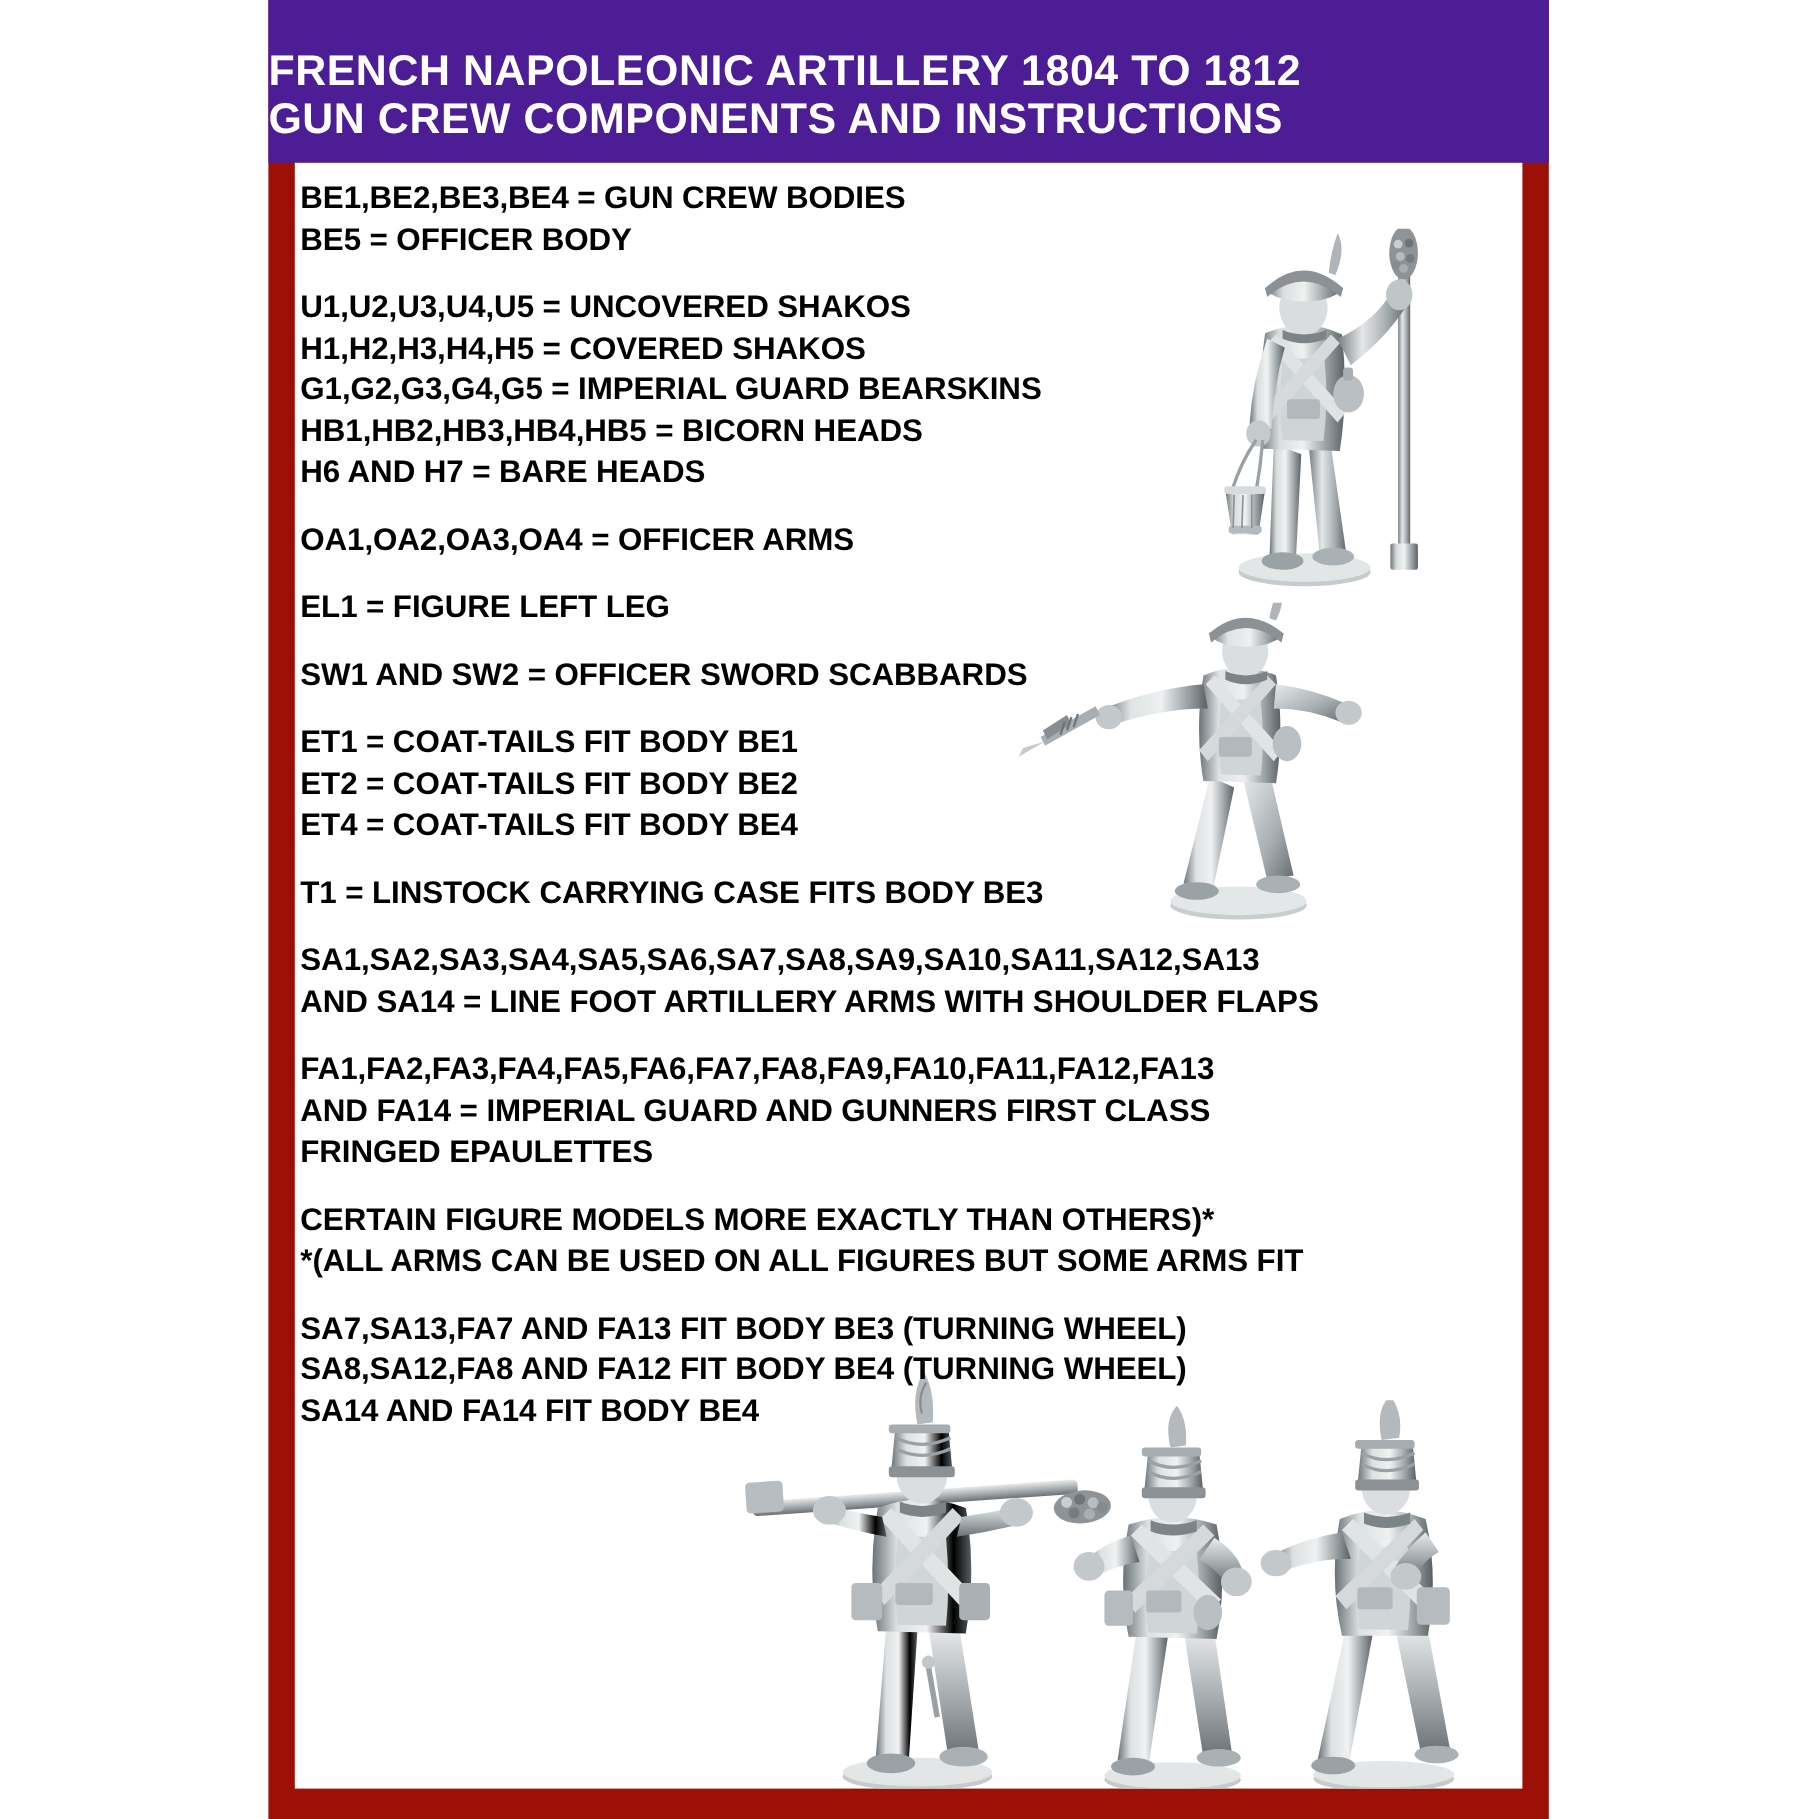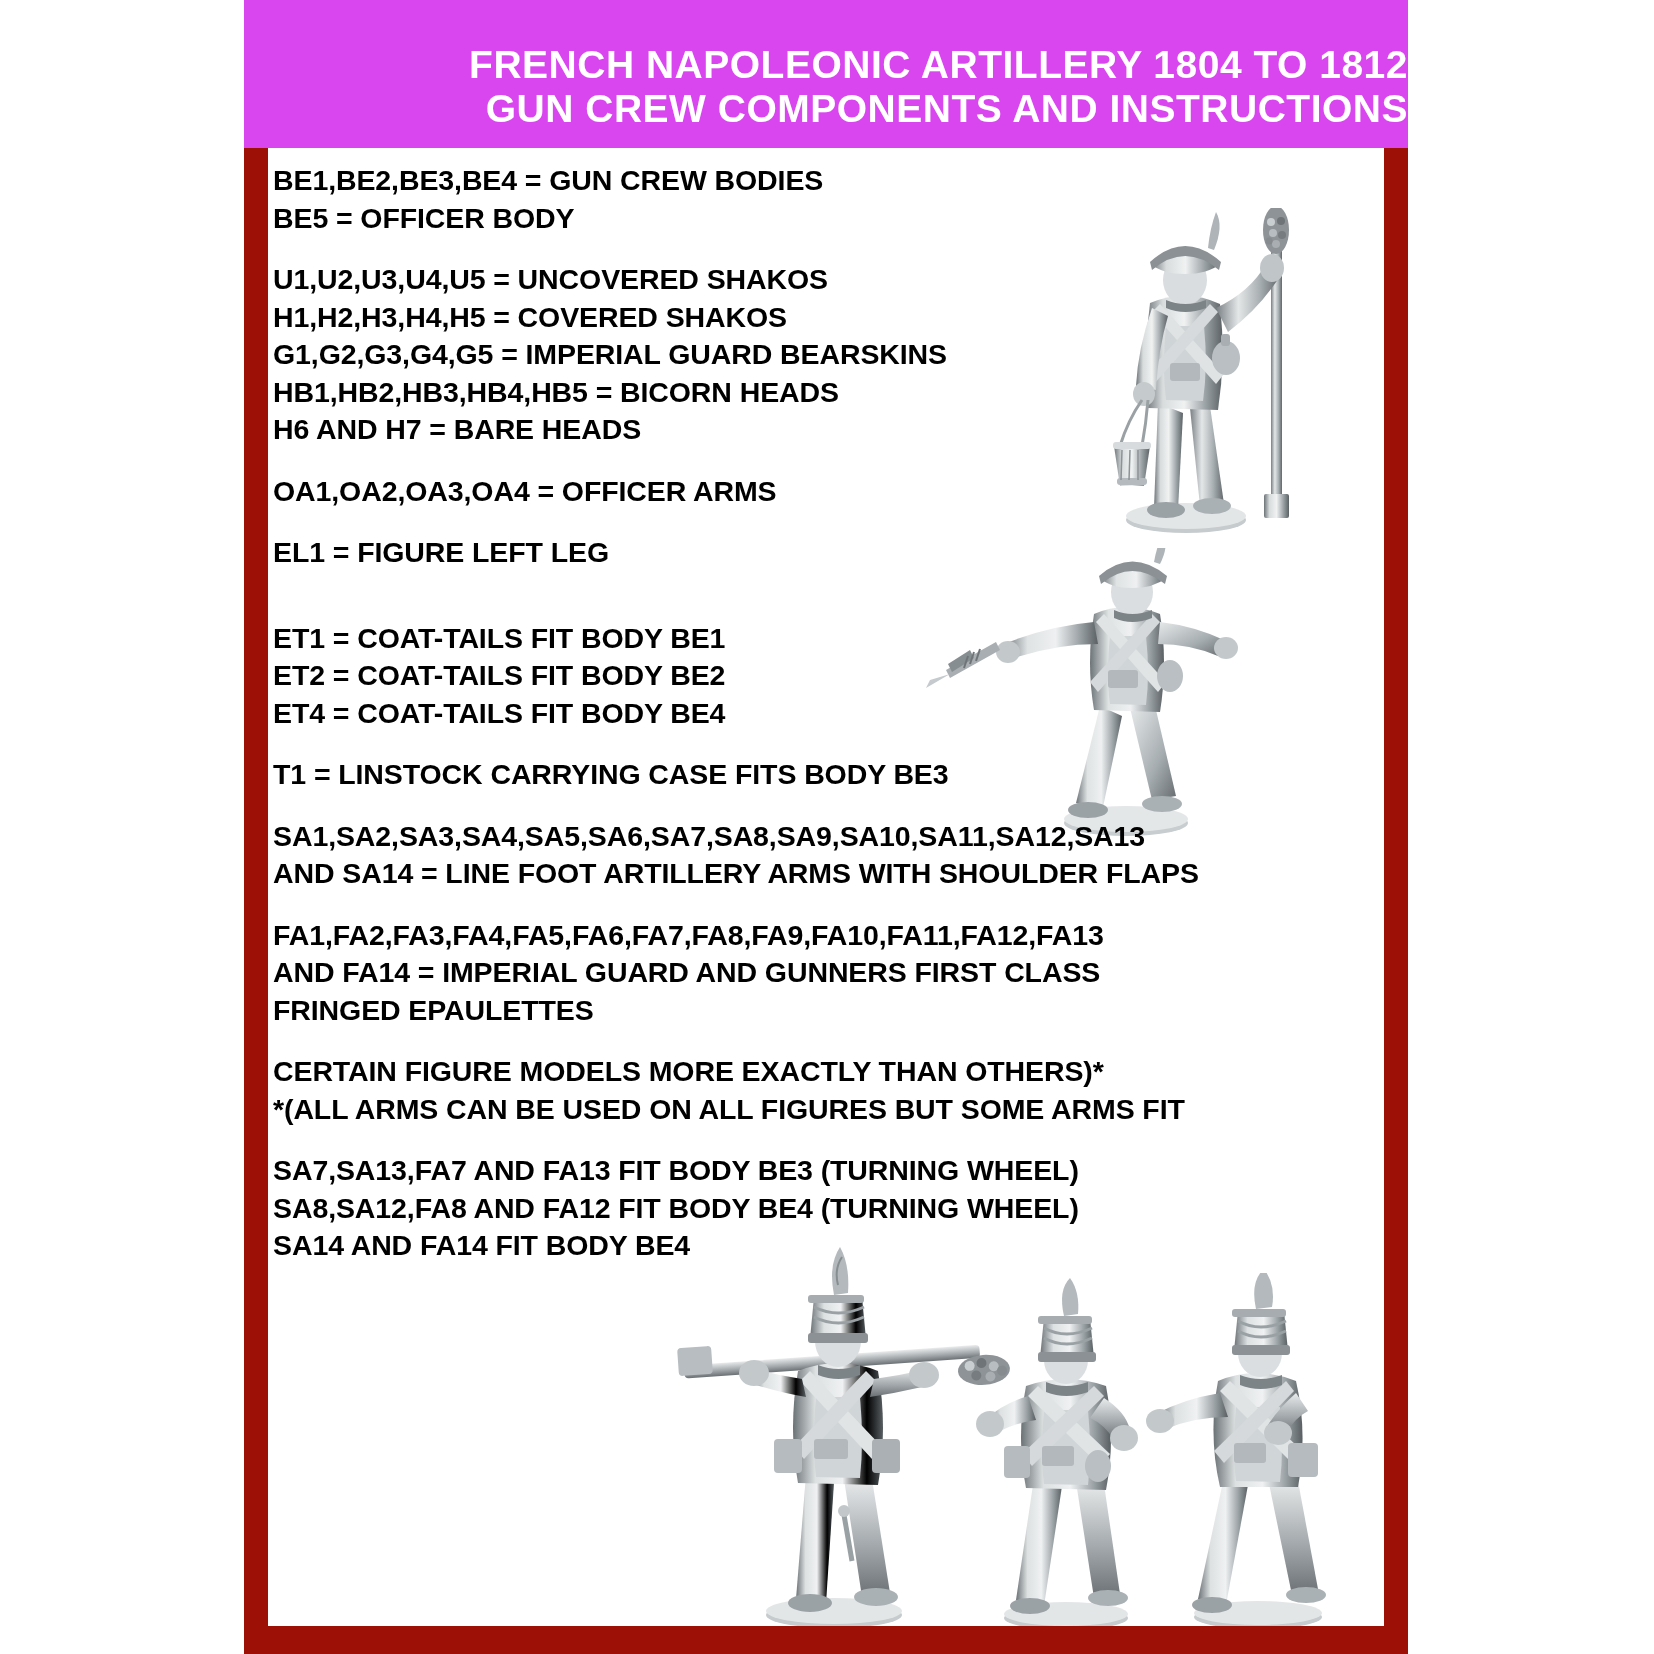--- a/index.html
+++ b/index.html
@@ -29,24 +29,24 @@
     background: #9c1006;
   }
 
   
   #title-band {
     position: absolute;
     left: 244px;
     top: 0px;
     width: 1164px;
     height: 148px;
-    background: #d946ef;
+    background: #4c1d95;
     display: flex;
     flex-direction: column;
-    align-items: flex-end;
+    align-items: flex-start;
     justify-content: center;
     padding-top: 26px;
   }
 
   .title-line {
     color: #ffffff;
     font-family: "Liberation Sans", sans-serif;
     font-weight: bold;
     font-size: 39px;
     letter-spacing: 0.5px;
@@ -426,20 +426,21 @@
         <div class="ln">U1,U2,U3,U4,U5 = UNCOVERED SHAKOS</div>
         <div class="ln">H1,H2,H3,H4,H5 = COVERED SHAKOS</div>
         <div class="ln">G1,G2,G3,G4,G5 = IMPERIAL GUARD BEARSKINS</div>
         <div class="ln">HB1,HB2,HB3,HB4,HB5 = BICORN HEADS</div>
         <div class="ln">H6 AND H7 = BARE HEADS</div>
         <div class="gap"></div>
         <div class="ln">OA1,OA2,OA3,OA4 = OFFICER ARMS</div>
         <div class="gap"></div>
         <div class="ln">EL1 = FIGURE LEFT LEG</div>
         <div class="gap"></div>
+        <div class="ln">SW1 AND SW2 = OFFICER SWORD SCABBARDS</div>
         <div class="gap"></div>
         <div class="ln">ET1 = COAT-TAILS FIT BODY BE1</div>
         <div class="ln">ET2 = COAT-TAILS FIT BODY BE2</div>
         <div class="ln">ET4 = COAT-TAILS FIT BODY BE4</div>
         <div class="gap"></div>
         <div class="ln">T1 = LINSTOCK CARRYING CASE FITS BODY BE3</div>
         <div class="gap"></div>
         <div class="ln">SA1,SA2,SA3,SA4,SA5,SA6,SA7,SA8,SA9,SA10,SA11,SA12,SA13</div>
         <div class="ln">AND SA14 = LINE FOOT ARTILLERY ARMS WITH SHOULDER FLAPS</div>
         <div class="gap"></div>

